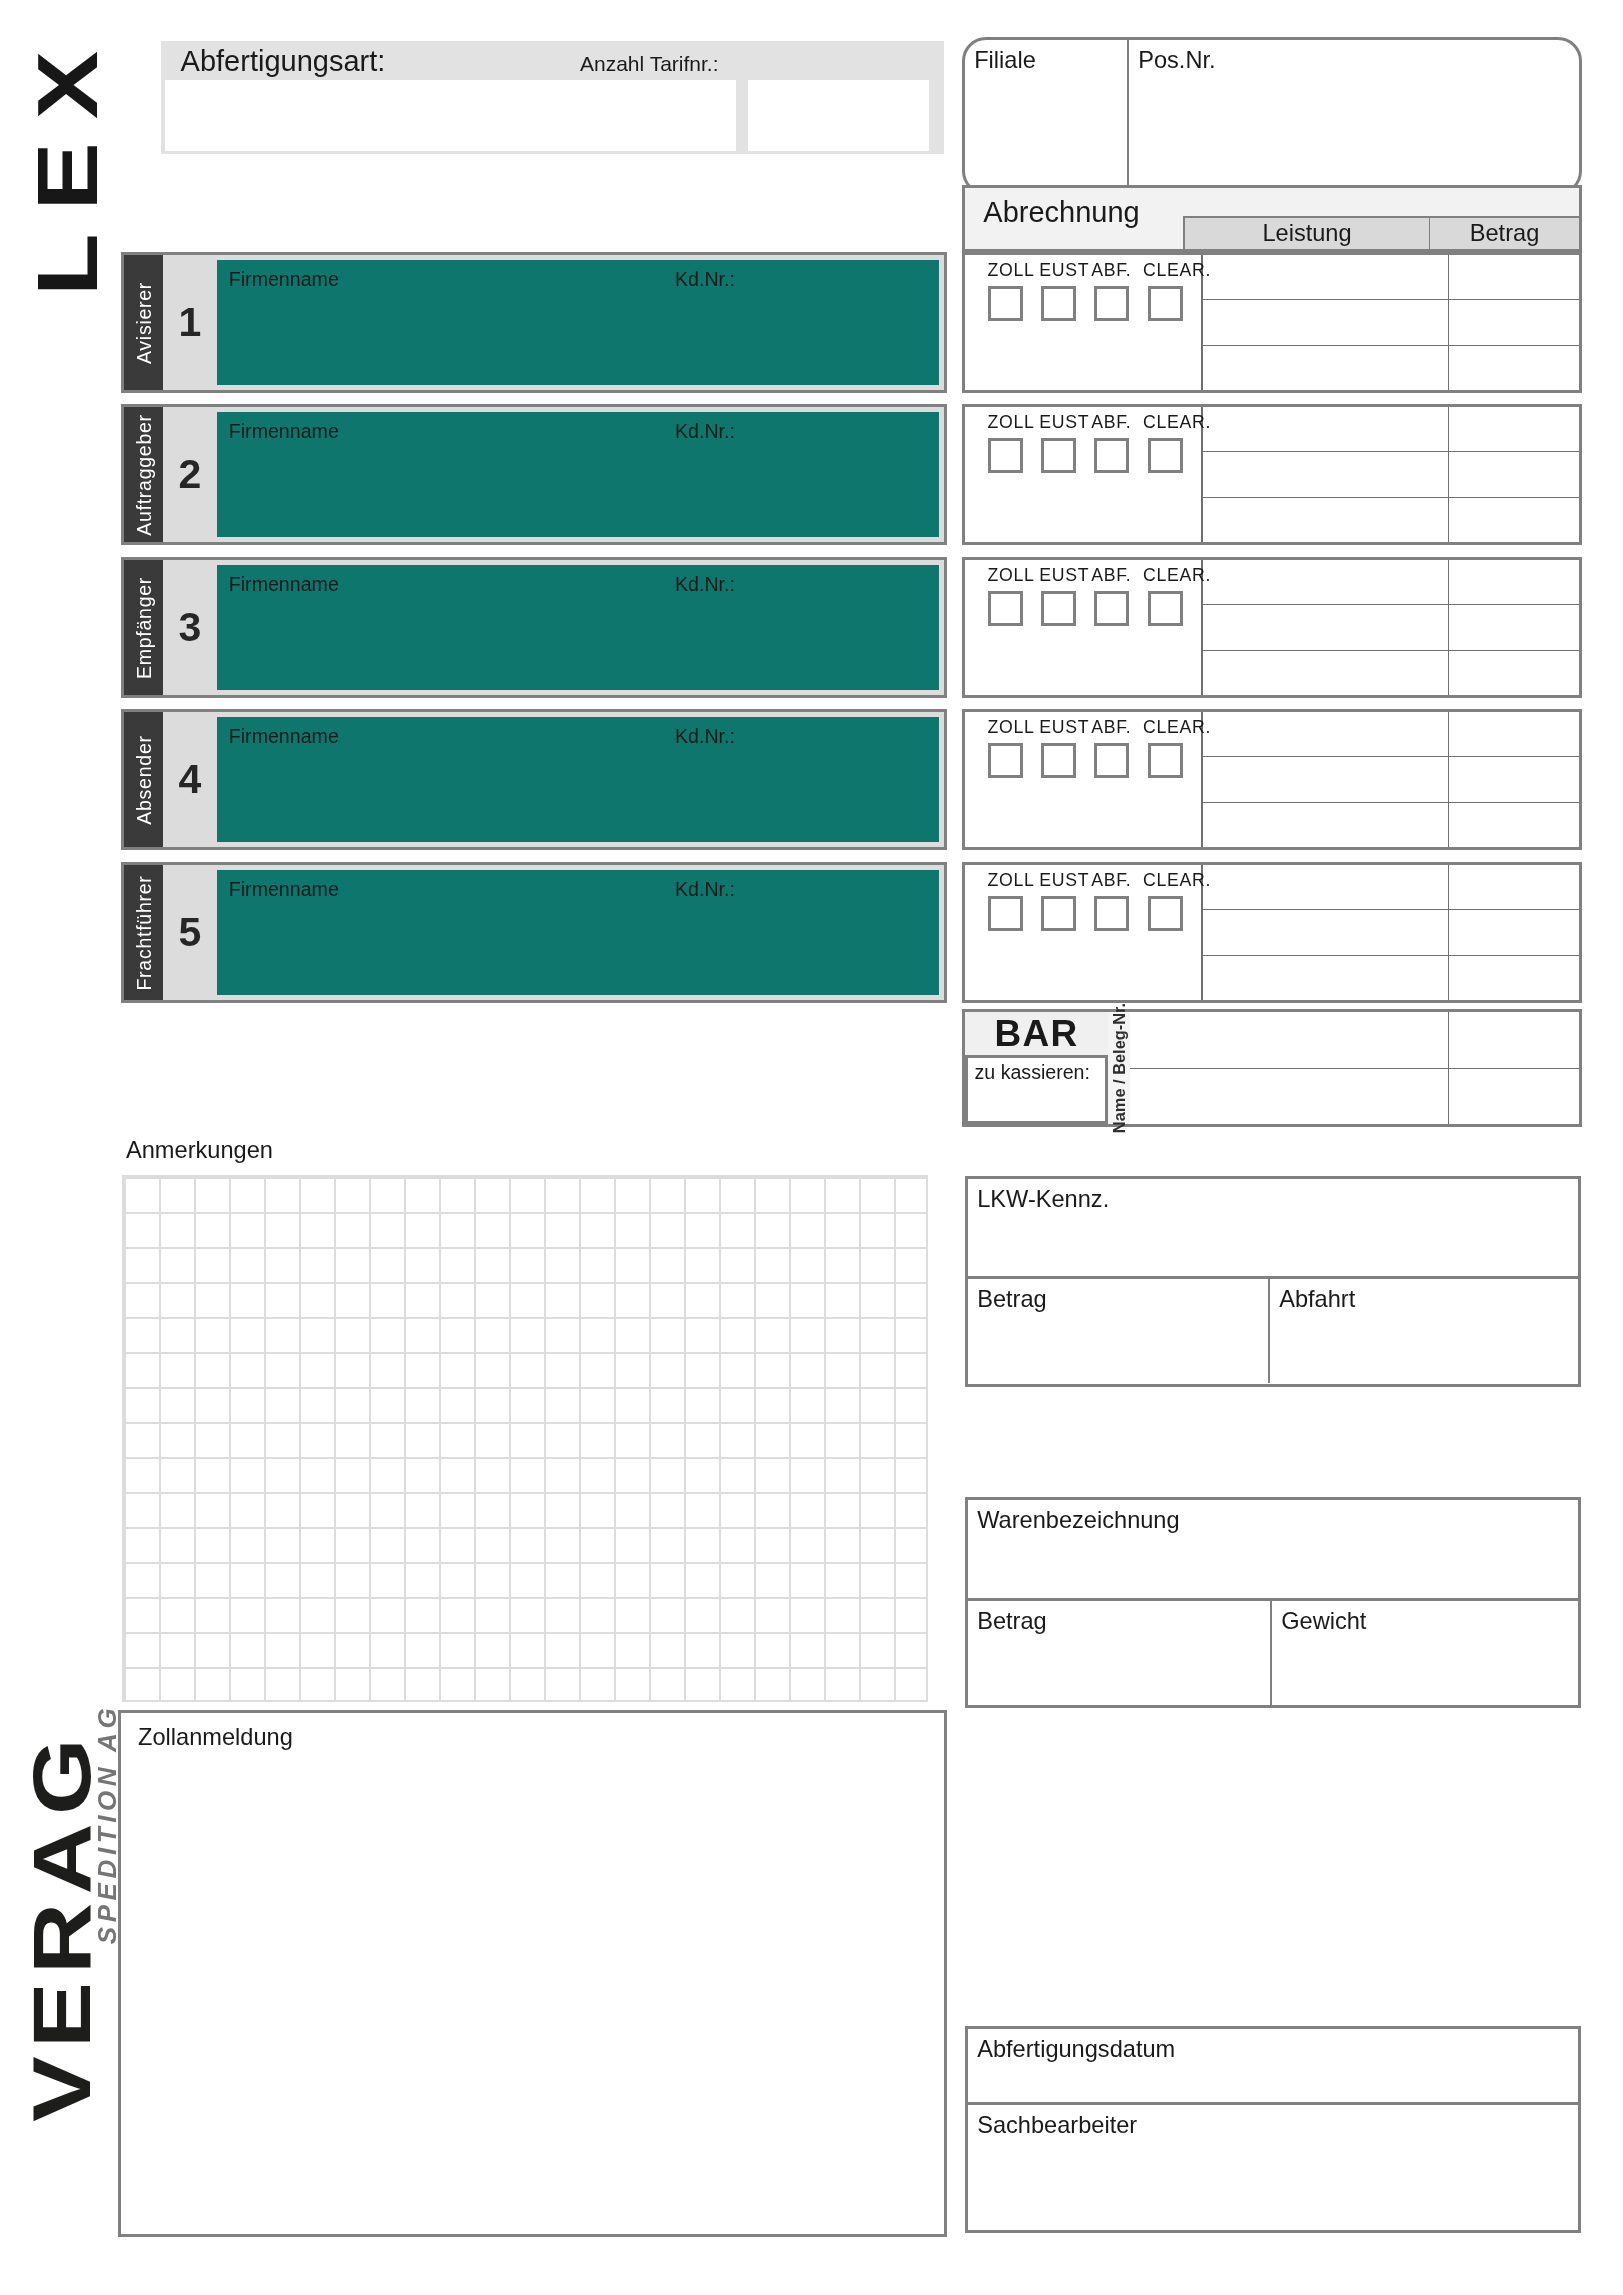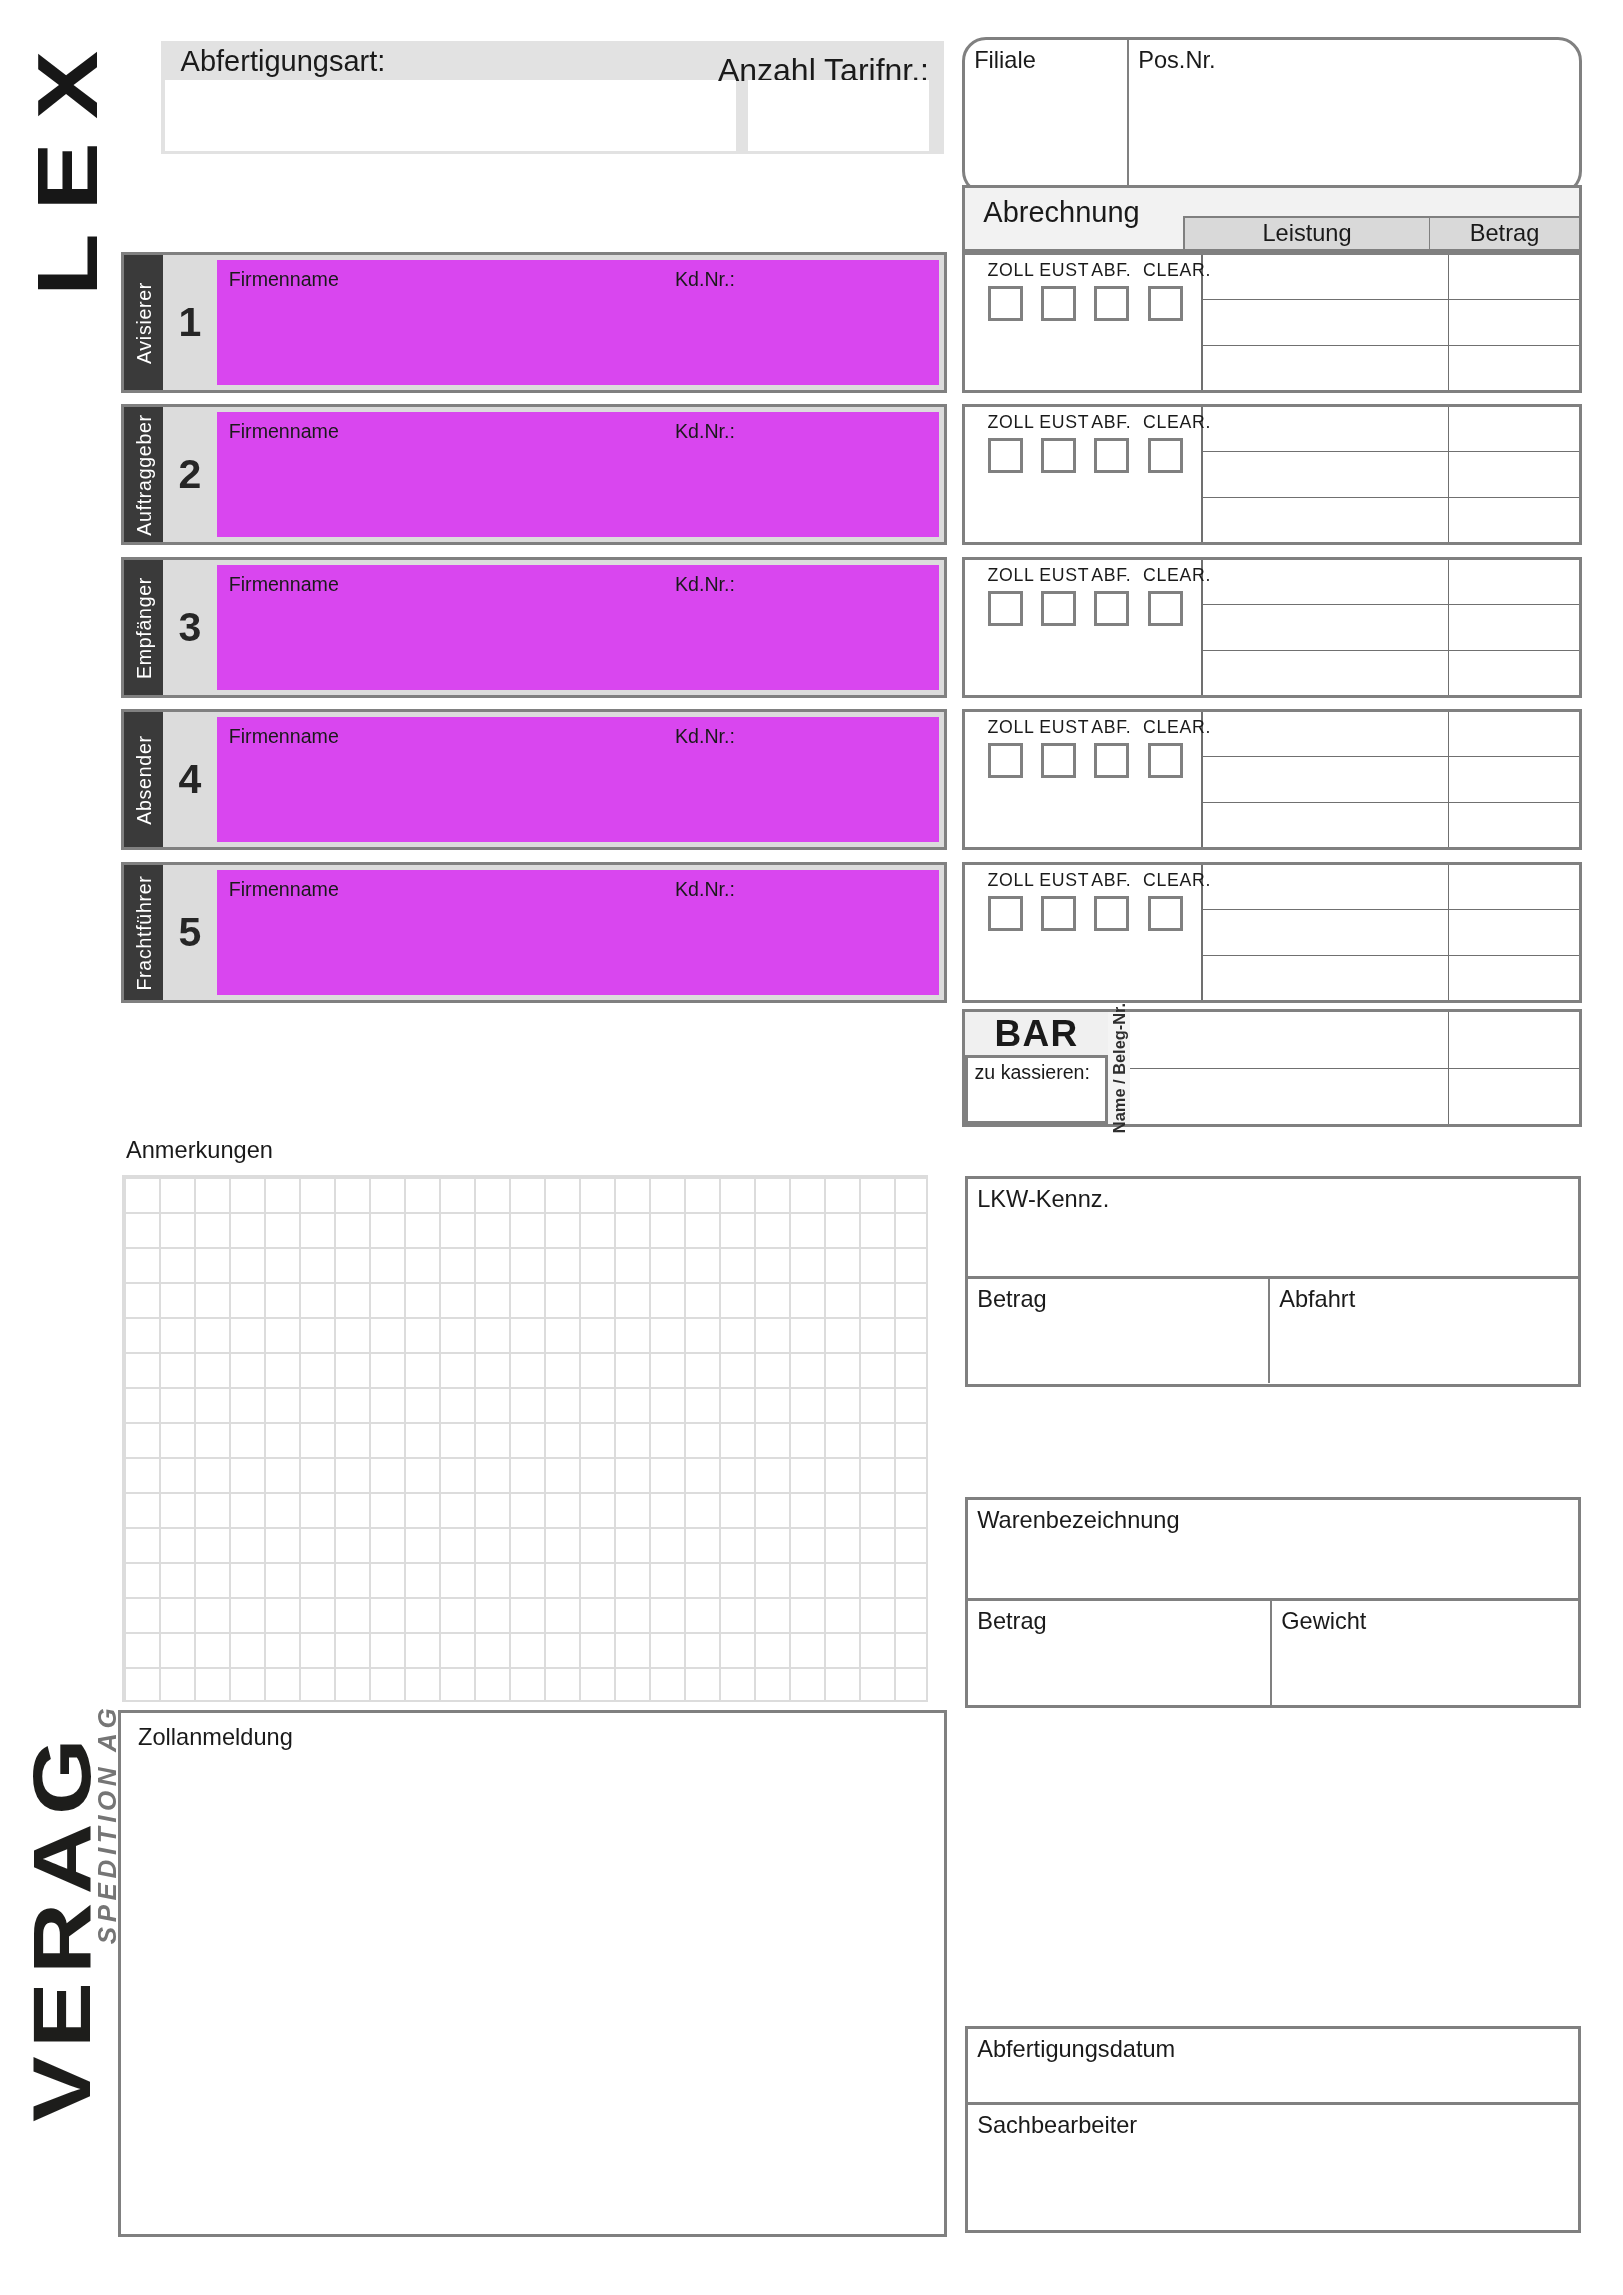--- a/index.html
+++ b/index.html
@@ -14,38 +14,38 @@
     font-weight:bold;font-size:82px;letter-spacing:18.3px;color:#171717;}
   #verag-logo>span{transform:translate(-50%,-50%) rotate(-90deg) scale(1.28,1.05);
     font-weight:bold;font-size:77px;letter-spacing:6.5px;color:#1d1d1b;}
   #spedition-logo>span{transform:translate(-50%,-50%) rotate(-90deg);
     font-weight:bold;font-style:italic;font-size:26px;letter-spacing:4.6px;color:#757575;}
 
   
   #abfert-band{left:161px;top:41px;width:783px;height:113px;background:#e2e2e2;}
   #abfert-label{left:19.6px;top:3.9px;font-size:29px;position:absolute;}
   #abfert-input{position:absolute;left:3.9px;top:39px;width:571px;height:71px;background:#fff;}
-  #tarif-label{position:absolute;left:419px;top:10.5px;width:349px;text-align:right;font-size:32px;}
+  #tarif-label{position:absolute;left:419px;top:10.5px;width:349px;text-align:left;font-size:21px;}
   #tarif-input{position:absolute;left:587px;top:39px;width:181px;height:71px;background:#fff;}
 
   .gbox{border:3.9px solid #808080;background:#fff;box-sizing:border-box;}
   #filiale-box{left:962px;top:37px;width:620px;height:158px;display:flex;border-radius:24px;}
   .cell-label{font-size:23.6px;padding:6.5px 0 0 9.2px;}
   #filiale-cell{width:162px;border-right:2.6px solid #808080;}
   #posnr-cell{flex:1;}
 
   
   .party-row{position:absolute;left:121px;width:826px;height:141px;
     border:3.9px solid #808080;background:#dcdcdc;box-sizing:border-box;display:flex;}
   .party-role{width:39px;background:#3a3a3a;position:relative;flex:none;}
   .party-role>span{position:absolute;left:50%;top:50%;white-space:nowrap;
     transform:translate(-50%,-50%) rotate(-90deg);color:#fff;font-size:19.6px;letter-spacing:0.7px;}
   .party-number{width:54px;flex:none;display:flex;align-items:center;justify-content:center;
     font-size:41px;font-weight:bold;color:#262626;}
-  .party-content{flex:1;margin:5.2px 5.2px 5.2px 0;background:#d946ef;position:relative;
+  .party-content{flex:1;margin:5.2px 5.2px 5.2px 0;background:#0f766e;position:relative;
     padding:7.9px 11.8px;box-sizing:border-box;font-size:19.6px;}
   .kdnr{position:absolute;left:458px;top:7.9px;}
 
   
   #abr-header{left:962px;top:185px;width:620px;height:67px;position:absolute;
     border:3.9px solid #808080;background:#f2f2f2;box-sizing:border-box;}
   #abr-title{position:absolute;left:18.3px;top:7.9px;font-size:29px;}
   #abr-subhead{position:absolute;left:218px;right:0;bottom:0;height:33px;display:flex;
     background:#d9d9d9;border-top:2px solid #808080;border-left:2px solid #808080;box-sizing:border-box;}
   #abr-subhead .sh{display:flex;align-items:center;justify-content:center;font-size:23.6px;}

